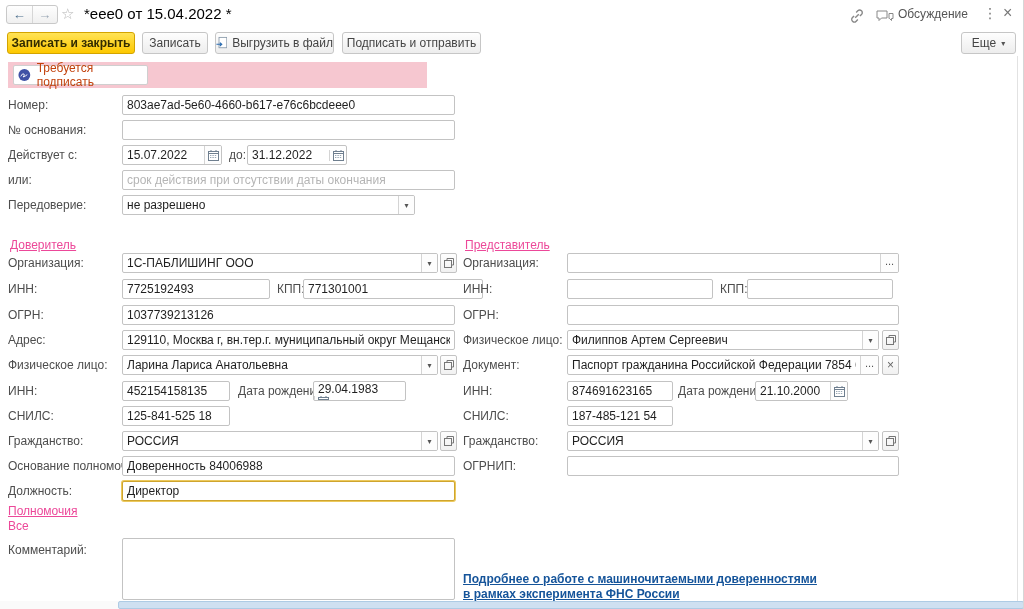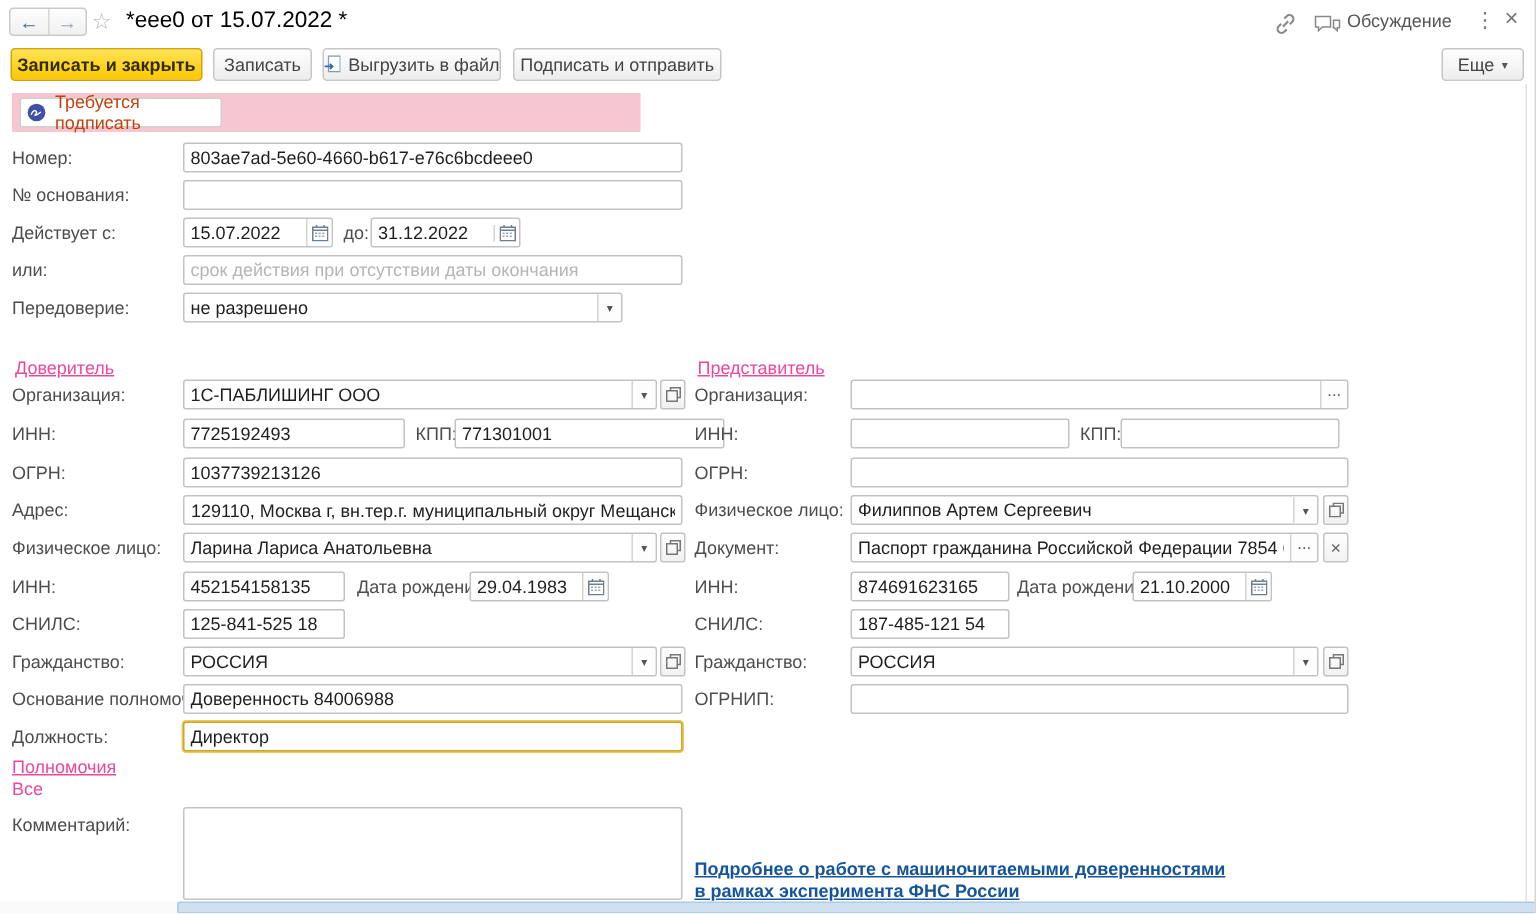--- a/index.html
+++ b/index.html
@@ -78,21 +78,21 @@
 </head>
 <body>
 
 <div class="page">
 
   <div class="navgrp">
     <span>←</span>
     <span>→</span>
   </div>
   <span class="star">☆</span>
-  <div class="title">*еее0 от 15.07.2022 *</div>
+  <div class="title">*еее0 от 15.04.2022 *</div>
 
   <span class="hdr-ic" style="left:849px;top:8px;">
     <svg width="16" height="16" viewBox="0 0 16 16">
       <path d="M6.2 9.8 L9.8 6.2" stroke="#888" stroke-width="1.4" fill="none"></path>
       <path d="M7.2 4.4 l1.6-1.6 a2.6 2.6 0 0 1 3.7 3.7 l-1.6 1.6" stroke="#888" stroke-width="1.4" fill="none"></path>
       <path d="M8.8 11.6 l-1.6 1.6 a2.6 2.6 0 0 1 -3.7-3.7 l1.6-1.6" stroke="#888" stroke-width="1.4" fill="none"></path>
     </svg>
   </span>
   <span class="hdr-ic" style="left:876px;top:10px;">
     <svg width="18" height="13" viewBox="0 0 18 13">
@@ -225,21 +225,21 @@
       <rect x="0.5" y="2.5" width="7" height="7" fill="none" stroke="#777"></rect>
       <path d="M3 2.5 V0.5 h6.5 V7 h-2" fill="none" stroke="#777"></path>
     </svg>
   </div>
 
   <span class="lbl" style="left:8px;top:381px;">ИНН:</span>
   <div class="fld" style="left:122px;top:381px;width:108px;">
     <input value="452154158135" style="">
   </div>
   <span class="lbl" style="left:238px;top:381px;">Дата рождения:</span>
-  <div class="fld" style="left:313px;top:381px;width:93px;">
+  <div class="fld" style="left:313px;top:381px;width:93px;flex-direction:column;">
     <input value="29.04.1983" style="">
     <span class="cal">
       <svg width="11" height="11" viewBox="0 0 11 11">
         <rect x="0.5" y="1.5" width="10" height="9" fill="#fff" stroke="#6f7f8f"></rect>
         <line x1="0.5" y1="3.5" x2="10.5" y2="3.5" stroke="#6f7f8f"></line>
         <line x1="3" y1="0" x2="3" y2="2" stroke="#6f7f8f"></line>
           <line x1="8" y1="0" x2="8" y2="2" stroke="#6f7f8f"></line>
         <path d="M2 5.5 h7 M2 7.5 h7" stroke="#9aa8b5" stroke-dasharray="1.4 1"></path>
       </svg>
     </span>

